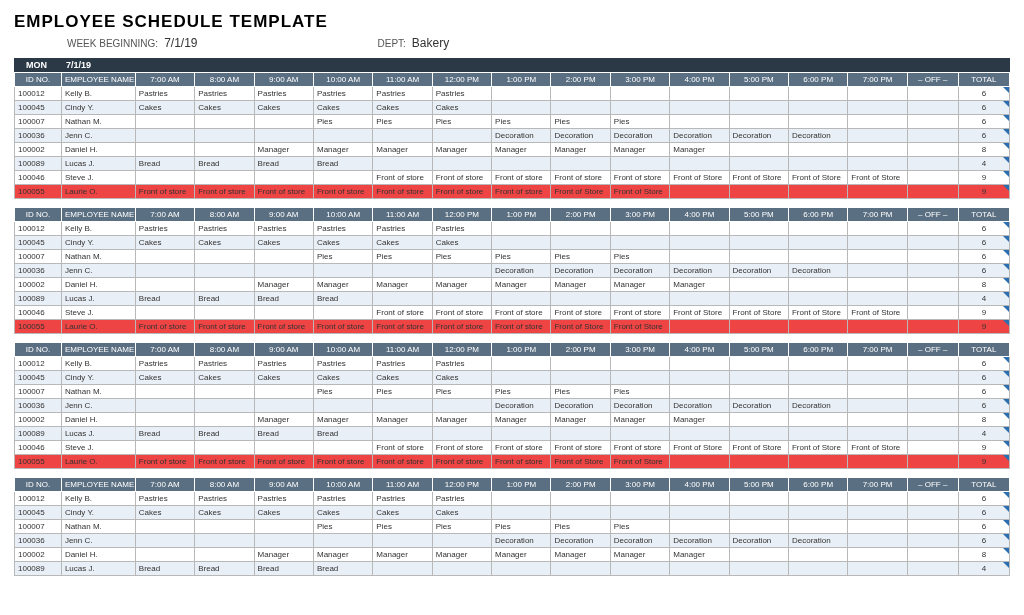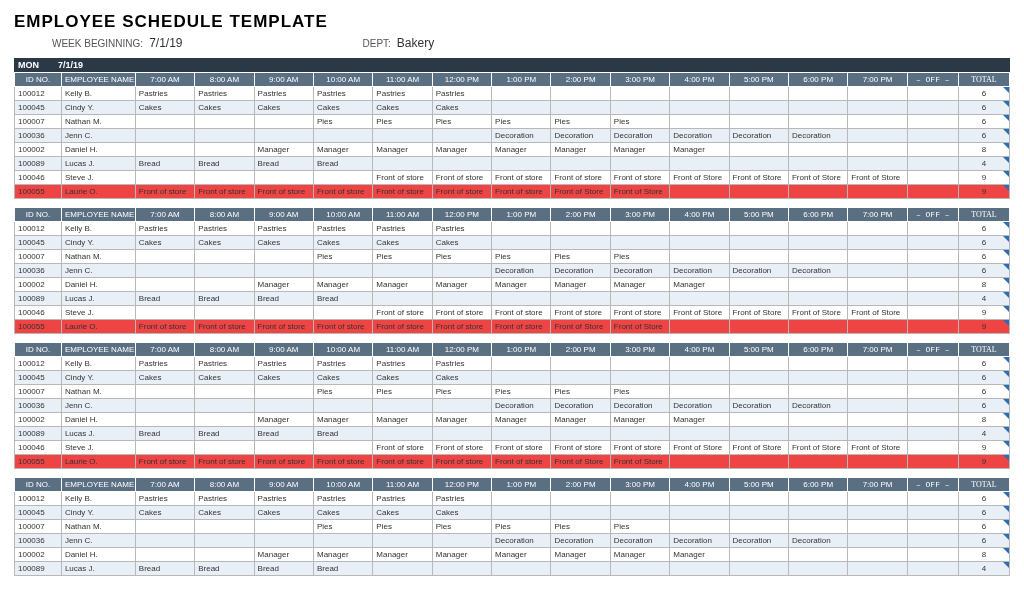--- a/index.html
+++ b/index.html
@@ -17,33 +17,33 @@
     color: #000000;
     margin-bottom: 4px;
   }
   .subhead {
     display: flex;
     font-size: 10px;
     color: #555;
     margin-bottom: 8px;
     align-items: baseline;
   }
-  .subhead .lbl { margin-left: 38px; }
+  .subhead .lbl { margin-left: 53px; }
   .subhead .val { margin-left: 6px; font-size: 12px; color: #333; }
   .subhead .deptlbl { margin-left: 180px; }
   .day-block { margin-bottom: 8px; }
   .day-head {
     background: #2b3947;
     color: #fff;
     font-size: 9px;
     font-weight: bold;
     padding: 2px 4px;
     display: flex;
   }
-  .day-head .dlabel { width: 40px; }
+  .day-head .dlabel { width: 40px; margin-left: 8px; }
   .day-head .ddate { }
   table.sched {
     border-collapse: collapse;
     width: 100%;
     table-layout: fixed;
     font-size: 8px;
     border-radius: 25px;
   }
   table.sched th {
     background: #5a6f82;
@@ -62,22 +62,22 @@
     overflow: hidden;
     color: #333;
   }
   table.sched td.tot {
     text-align: center;
     position: relative;
   }
   .col-id   { width: 38px; }
   .col-name { width: 64px; }
   .col-hr   { width: 50px; }
-  .col-off  { width: 42px; font-family: Liberation Mono, monospace; }
-  .col-tot  { width: 42px; font-family: Liberation Serif, serif; }
+  .col-off  { width: 42px; }
+  .col-tot  { width: 42px; }
   tr.shade td { background: #e9eff6; }
   tr.plain td { background: #fff; }
   tr.gray  td { background: #ef4444; }
   td.tot::after {
     content: '';
     position: absolute;
     top: 0; right: 0;
     border-top: 6px solid #2b6fb0;
     border-left: 6px solid transparent;
   }

